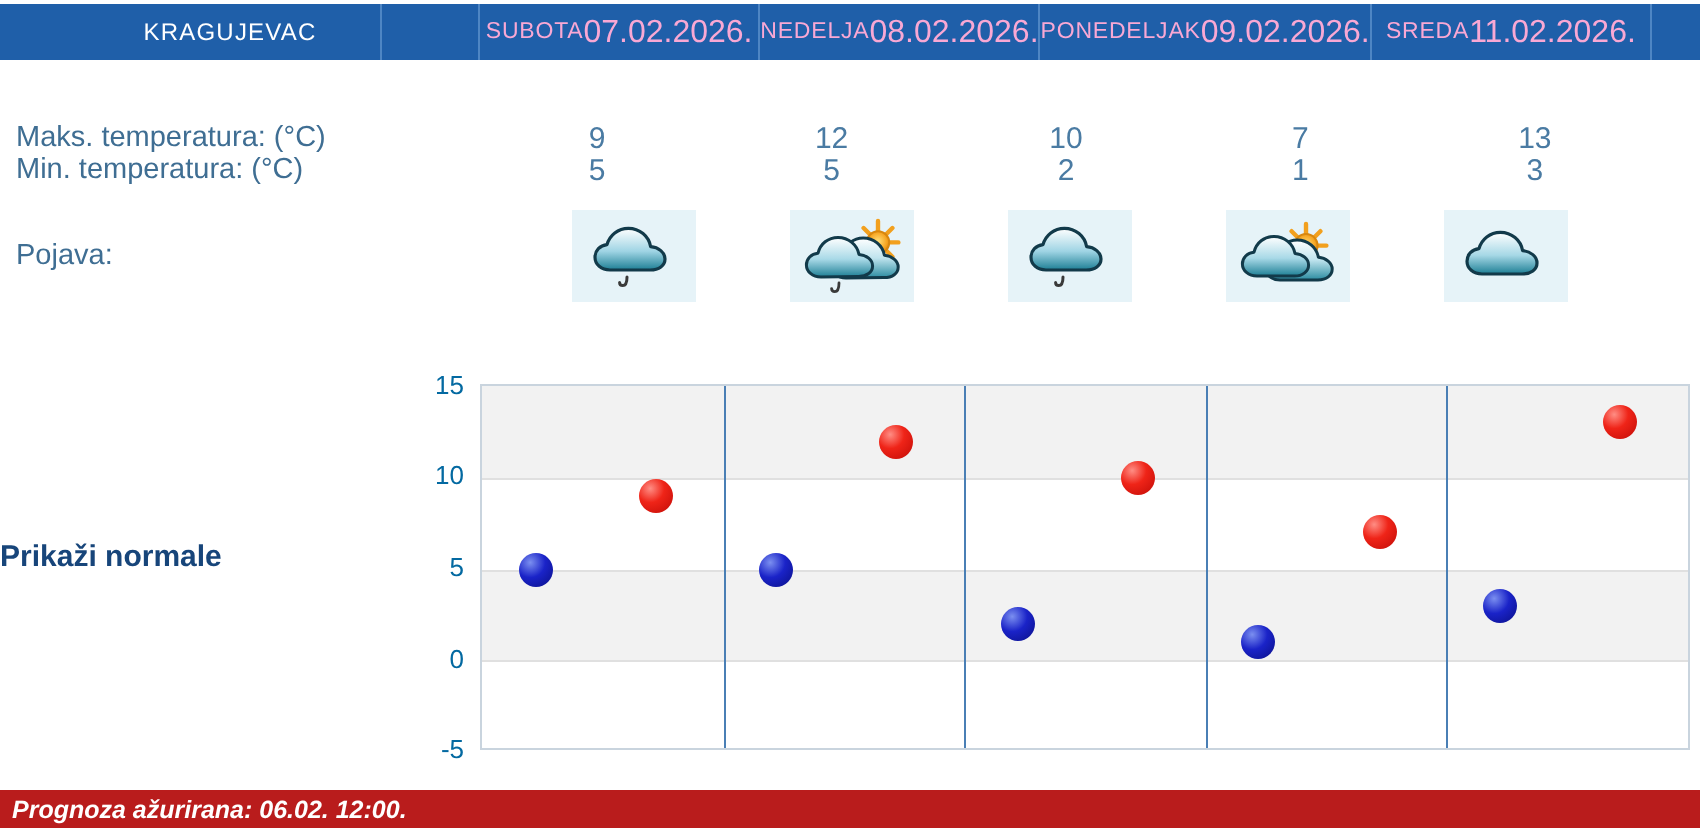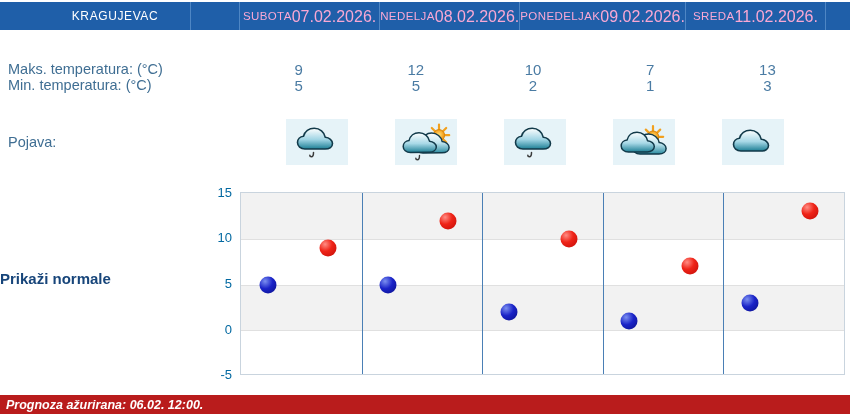--- a/index.html
+++ b/index.html
@@ -57,21 +57,21 @@
   
   .data-row {
     position: absolute;
     left: 0;
     width: 850px;
     display: flex;
     align-items: center;
   }
   .row-max { top: 24px; height: 26px; margin-top: 32px; }
   .row-min { top: 72px; height: 26px; }
-  .row-icon { top: 117px; height: 50px; gap: 47px; }
+  .row-icon { top: 103px; height: 50px; gap: 47px; }
 
   .lbl-cell {
     width: 190px;
     padding-left: 8px;
     box-sizing: border-box;
     color: #3f6e93;
     font-size: 14.5px;
   }
   .spacer-cell { width: 50px; }
   .val-cell {

